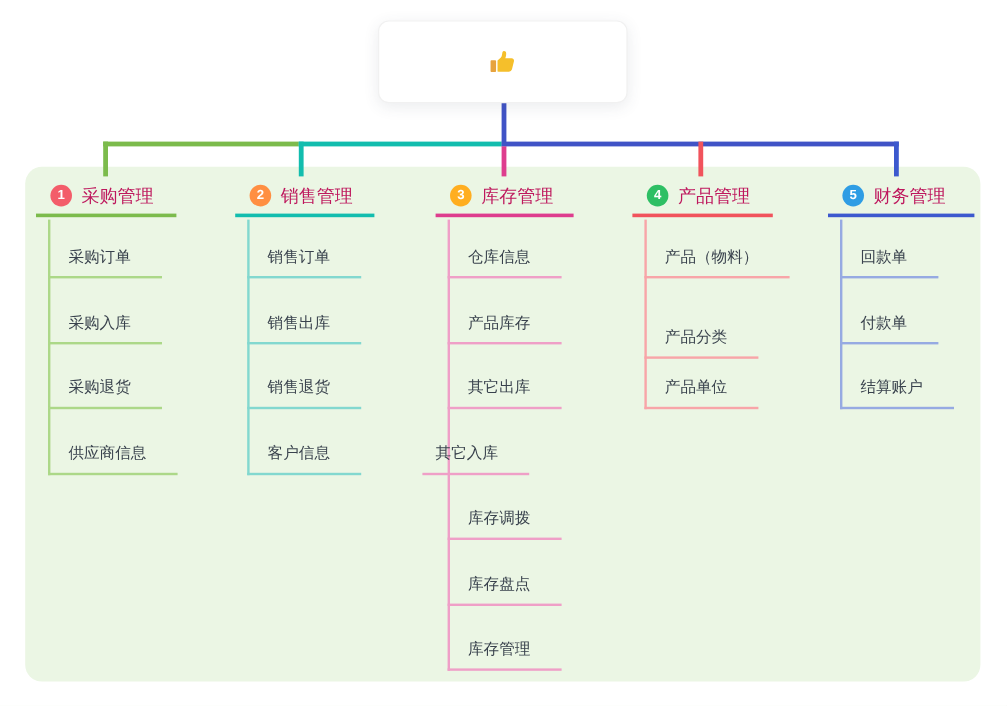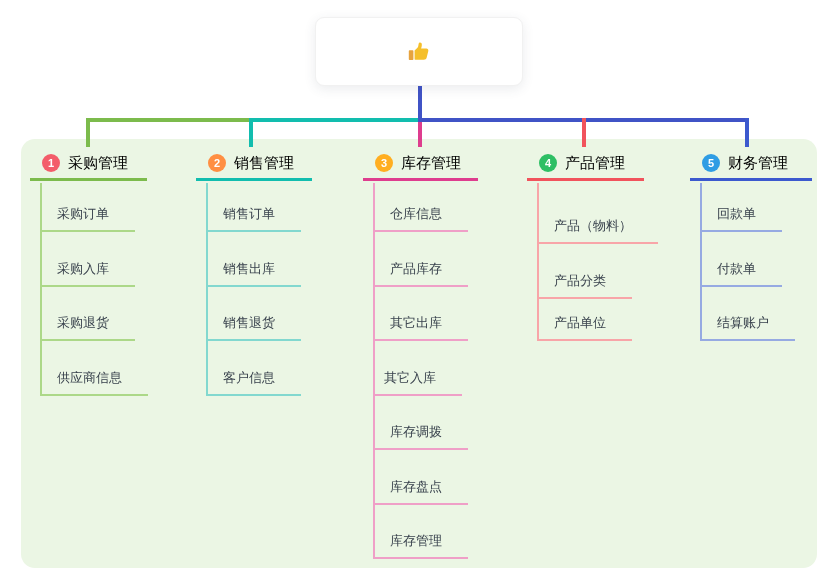--- a/index.html
+++ b/index.html
@@ -3,21 +3,21 @@
 <meta charset="utf-8">
 <style>
   html,body{margin:0;padding:0;background:#ffffff;font-family:"Liberation Sans","DejaVu Sans",sans-serif;}
   #stage{position:relative;width:839px;height:588px;background:#ffffff;overflow:hidden;}
   .panel{position:absolute;left:21px;top:139px;width:796px;height:429px;background:#EBF6E4;border-radius:14px;}
   .root-card{position:absolute;left:315px;top:17px;width:208px;height:69px;background:#ffffff;border:1px solid #f1f1f1;border-radius:9px;box-shadow:0 3px 12px rgba(60,70,90,.10);display:flex;align-items:center;justify-content:center;gap:10px;box-sizing:border-box;cursor:pointer;}
   .root-title{font-size:22px;color:#333B4F;font-weight:500;letter-spacing:.5px;}
   .thumb-icon{width:24px;height:24px;display:inline-block;}
   .line{position:absolute;}
   .branch-header{position:absolute;height:33px;box-sizing:border-box;display:flex;align-items:center;gap:8px;padding-left:12px;cursor:pointer;}
-  .branch-label{font-size:15px;color:#000000;font-weight:500;white-space:nowrap;}
+  .branch-label{font-size:15px;color:#be185d;font-weight:500;white-space:nowrap;}
   .badge{width:18px;height:18px;border-radius:50%;color:#fff;font-size:11px;font-weight:bold;display:flex;align-items:center;justify-content:center;flex:0 0 auto;}
   .child-item{position:absolute;box-sizing:border-box;height:32px;display:flex;align-items:flex-end;padding:0 26px 7px 17px;cursor:pointer;}
   .child-label{font-size:13px;color:#39424D;white-space:nowrap;}
 </style>
 </head>
 <body>
 
 <div id="stage">
   <div class="panel"></div>
 
@@ -84,38 +84,38 @@
       <div class="line" style="left: 373px; top: 183px; width: 2px; height: 376px; background: rgb(239, 159, 199);"></div>
       <div class="child-item" style="left: 373px; top: 200px; border-bottom: 2px solid rgb(239, 159, 199);">
         <span class="child-label">仓库信息</span>
       </div>
       <div class="child-item" style="left: 373px; top: 254.5px; border-bottom: 2px solid rgb(239, 159, 199);">
         <span class="child-label">产品库存</span>
       </div>
       <div class="child-item" style="left: 373px; top: 309px; border-bottom: 2px solid rgb(239, 159, 199);">
         <span class="child-label">其它出库</span>
       </div>
-      <div class="child-item" style="left: 373px; top: 363.5px; border-bottom: 2px solid rgb(239, 159, 199); padding-left: 11px;">
+      <div class="child-item" style="left: 352px; top: 363.5px; border-bottom: 2px solid rgb(239, 159, 199); padding-left: 11px;">
         <span class="child-label">其它入库</span>
       </div>
       <div class="child-item" style="left: 373px; top: 418px; border-bottom: 2px solid rgb(239, 159, 199);">
         <span class="child-label">库存调拨</span>
       </div>
       <div class="child-item" style="left: 373px; top: 472.5px; border-bottom: 2px solid rgb(239, 159, 199);">
         <span class="child-label">库存盘点</span>
       </div>
       <div class="child-item" style="left: 373px; top: 527px; border-bottom: 2px solid rgb(239, 159, 199);">
         <span class="child-label">库存管理</span>
       </div>
       <div class="branch-header" style="left: 527px; top: 148px; width: 117px; border-bottom: 3px solid rgb(241, 83, 92);">
         <span class="badge" style="background: rgb(46, 191, 100);">4</span>
         <span class="branch-label">产品管理</span>
       </div>
       <div class="line" style="left: 537px; top: 183px; width: 2px; height: 158px; background: rgb(248, 165, 168);"></div>
-      <div class="child-item" style="left: 537px; top: 212px; border-bottom: 2px solid rgb(248, 165, 168);">
+      <div class="child-item" style="left: 537px; top: 200px; border-bottom: 2px solid rgb(248, 165, 168);">
         <span class="child-label">产品（物料）</span>
       </div>
       <div class="child-item" style="left: 537px; top: 254.5px; border-bottom: 2px solid rgb(248, 165, 168); margin-top: 12px;">
         <span class="child-label">产品分类</span>
       </div>
       <div class="child-item" style="left: 537px; top: 309px; border-bottom: 2px solid rgb(248, 165, 168);">
         <span class="child-label">产品单位</span>
       </div>
       <div class="branch-header" style="left: 690px; top: 148px; width: 122px; border-bottom: 3px solid rgb(60, 89, 206);">
         <span class="badge" style="background: rgb(47, 157, 228);">5</span>

